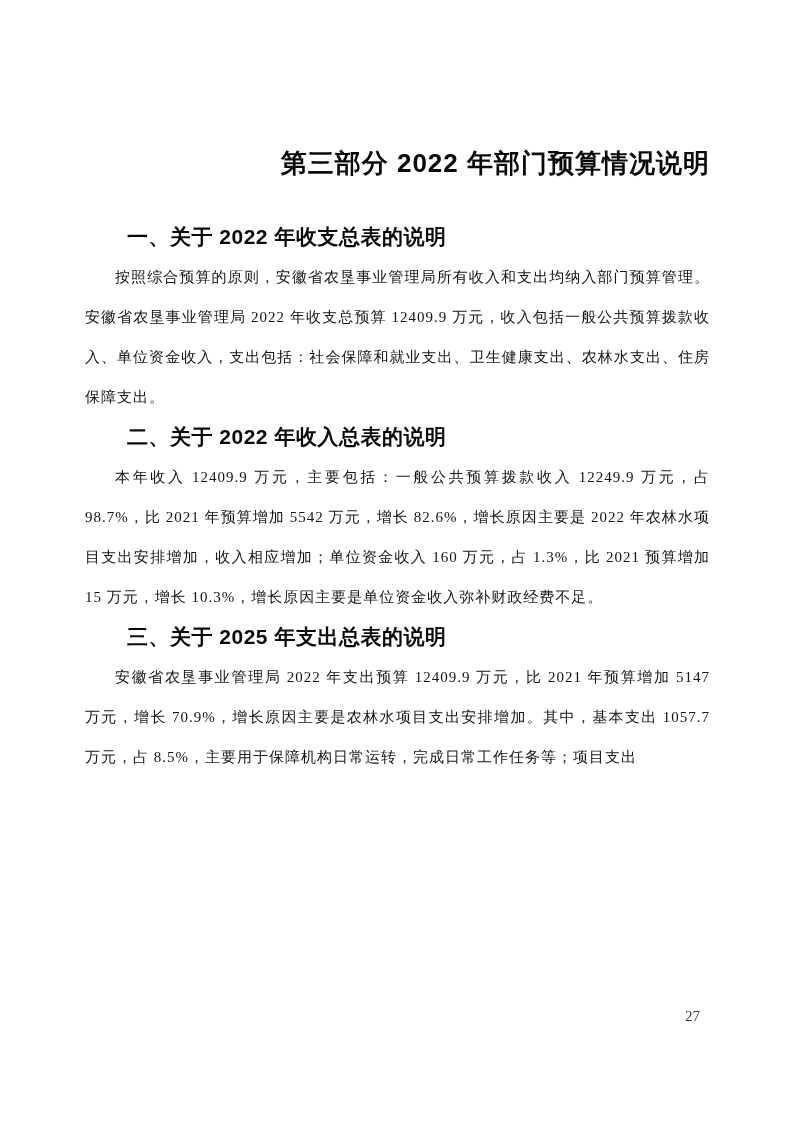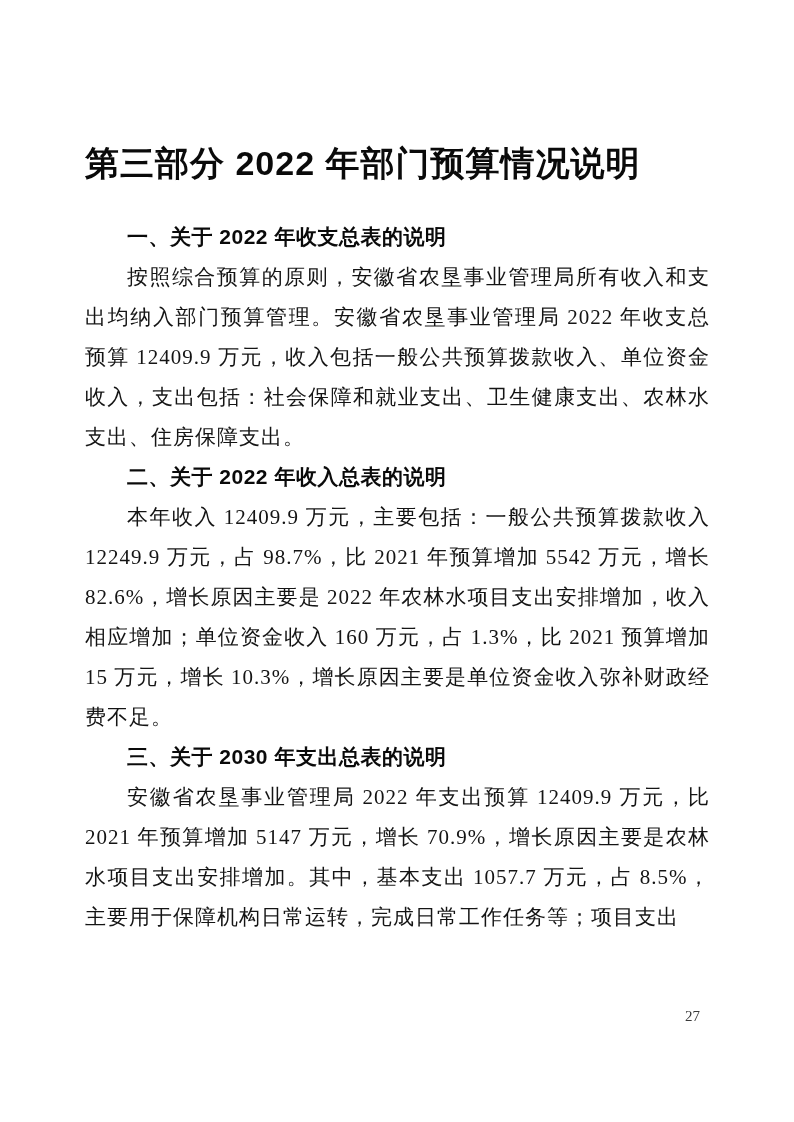--- a/index.html
+++ b/index.html
@@ -19,42 +19,42 @@
   .content {
     position: absolute;
     left: 85px;
     top: 137px;
     width: 625px;
   }
   .doc-title {
     margin: 0;
     font-family: "Liberation Sans", "DejaVu Sans", sans-serif;
     font-weight: 700;
-    font-size: 34px;
+    font-size: 26px;
     line-height: 52px;
-    text-align: left;
+    text-align: right;
     letter-spacing: 1px;
     color: #0a0a0a;
   }
   .text-block {
     margin-top: 28px;
   }
   .section-heading {
     margin: 0;
     font-family: "Liberation Sans", "DejaVu Sans", sans-serif;
     font-weight: 700;
     font-size: 21px;
     line-height: 40px;
     text-indent: 2em;
     letter-spacing: 0.5px;
     color: #0a0a0a;
   }
   .body-para {
     margin: 0;
-    font-size: 21px;
+    font-size: 15px;
     line-height: 40px;
     text-indent: 2em;
     text-align: justify;
     text-align-last: left;
     letter-spacing: 1px;
     color: #141414;
   }
   .page-number {
     position: absolute;
     top: 1008px;
@@ -74,20 +74,20 @@
     <h1 class="doc-title">第三部分 2022 年部门预算情况说明</h1>
 
     <div class="text-block">
 
       <h2 class="section-heading">一、关于 2022 年收支总表的说明</h2>
       <p class="body-para">按照综合预算的原则，安徽省农垦事业管理局所有收入和支出均纳入部门预算管理。安徽省农垦事业管理局 2022 年收支总预算 12409.9 万元，收入包括一般公共预算拨款收入、单位资金收入，支出包括：社会保障和就业支出、卫生健康支出、农林水支出、住房保障支出。</p>
 
       <h2 class="section-heading">二、关于 2022 年收入总表的说明</h2>
       <p class="body-para">本年收入 12409.9 万元，主要包括：一般公共预算拨款收入 12249.9 万元，占 98.7%，比 2021 年预算增加 5542 万元，增长 82.6%，增长原因主要是 2022 年农林水项目支出安排增加，收入相应增加；单位资金收入 160 万元，占 1.3%，比 2021 预算增加 15 万元，增长 10.3%，增长原因主要是单位资金收入弥补财政经费不足。</p>
 
-      <h2 class="section-heading">三、关于 2030 年支出总表的说明</h2>
+      <h2 class="section-heading">三、关于 2025 年支出总表的说明</h2>
       <p class="body-para">安徽省农垦事业管理局 2022 年支出预算 12409.9 万元，比 2021 年预算增加 5147 万元，增长 70.9%，增长原因主要是农林水项目支出安排增加。其中，基本支出 1057.7 万元，占 8.5%，主要用于保障机构日常运转，完成日常工作任务等；项目支出</p>
 
     </div>
   </div>
 
   <div class="page-number">27</div>
 </div>
 
 </body></html>

